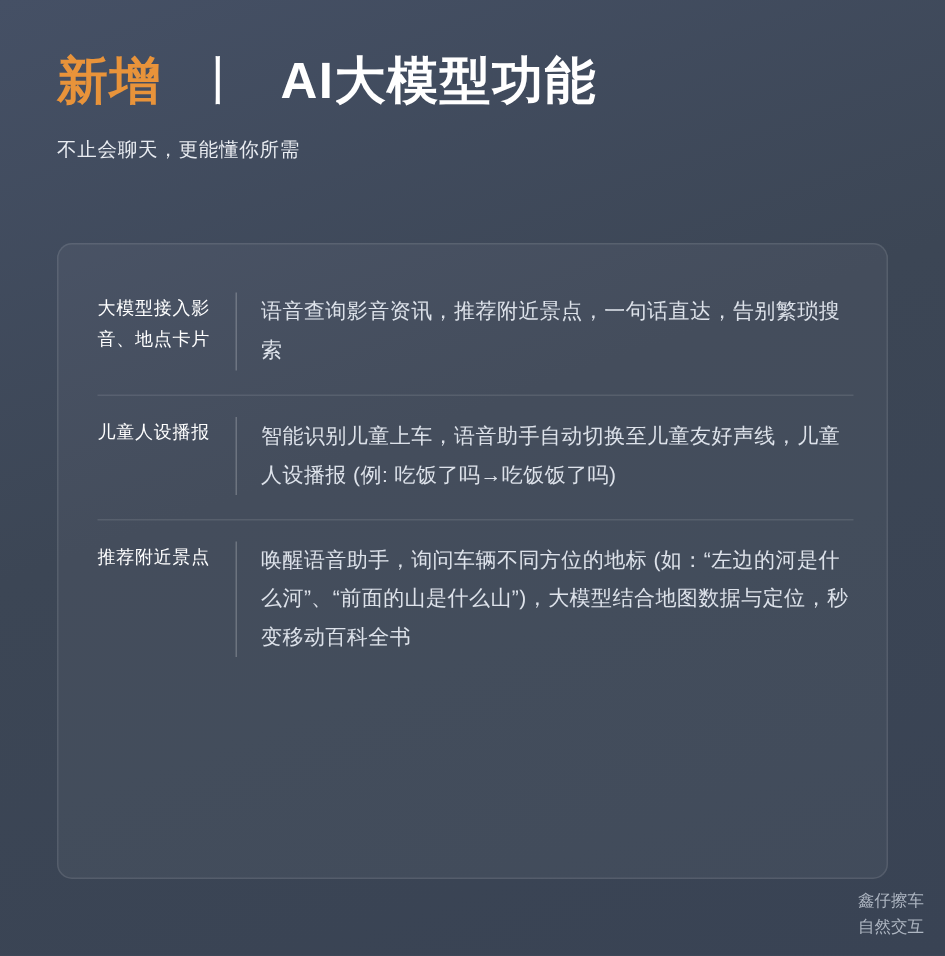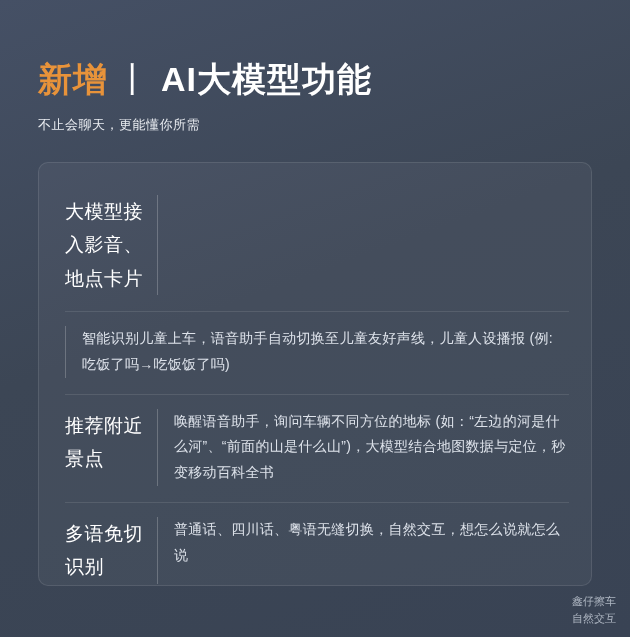--- a/index.html
+++ b/index.html
@@ -25,32 +25,32 @@
     top: 36px;
     right: 38px;
   }
   .title-row {
     display: flex;
     align-items: baseline;
     font-size: 34px;
     font-weight: bold;
     letter-spacing: 1px;
     line-height: 1.1;
+    gap: 13px;
   }
   .title-accent {
     color: #e8933a;
   }
   .title-divider {
     color: #ffffff;
     margin: 0 10px 0 8px;
     font-weight: normal;
   }
   .title-main {
     color: #ffffff;
-    margin-top: 25px;
   }
   .subtitle {
     margin-top: 18px;
     color: #e9ecf1;
     font-size: 13px;
     letter-spacing: 0.5px;
   }
   .card {
     position: absolute;
     left: 38px;
@@ -73,21 +73,21 @@
     padding-top: 6px;
   }
   .row:last-child {
     border-bottom: none;
     padding-bottom: 4px;
   }
   .row-label {
     width: 92px;
     flex: 0 0 92px;
     color: #ffffff;
-    font-size: 19px;
+    font-size: 12px;
     line-height: 1.75;
     letter-spacing: 0.5px;
     padding-right: 8px;
     box-sizing: border-box;
   }
   .row-sep {
     width: 1px;
     align-self: stretch;
     background: rgba(255,255,255,0.22);
     flex: 0 0 1px;
@@ -123,38 +123,35 @@
       <span class="title-main">AI大模型功能</span>
     </div>
     <div class="subtitle">不止会聊天，更能懂你所需</div>
   </div>
 
   <div class="card">
 
     <div class="row">
       <div class="row-label">大模型接入影音、地点卡片</div>
       <div class="row-sep"></div>
+      <div class="row-text">语音查询影音资讯，推荐附近景点，一句话直达，告别繁琐搜索</div>
     </div>
 
     <div class="row">
+      <div class="row-label">儿童人设播报</div>
       <div class="row-sep"></div>
       <div class="row-text">智能识别儿童上车，语音助手自动切换至儿童友好声线，儿童人设播报 (例: 吃饭了吗→吃饭饭了吗)</div>
     </div>
 
     <div class="row">
       <div class="row-label">推荐附近景点</div>
       <div class="row-sep"></div>
       <div class="row-text">唤醒语音助手，询问车辆不同方位的地标 (如：“左边的河是什么河”、“前面的山是什么山”)，大模型结合地图数据与定位，秒变移动百科全书</div>
     </div>
 
-    <div class="row">
-      <div class="row-label">多语免切识别</div>
-      <div class="row-sep"></div>
-      <div class="row-text">普通话、四川话、粤语无缝切换，自然交互，想怎么说就怎么说</div>
-    </div>
 
   </div>
 
   <div class="watermark">
     <div>鑫仔擦车</div>
     <div>自然交互</div>
   </div>
 
 </div>
 

